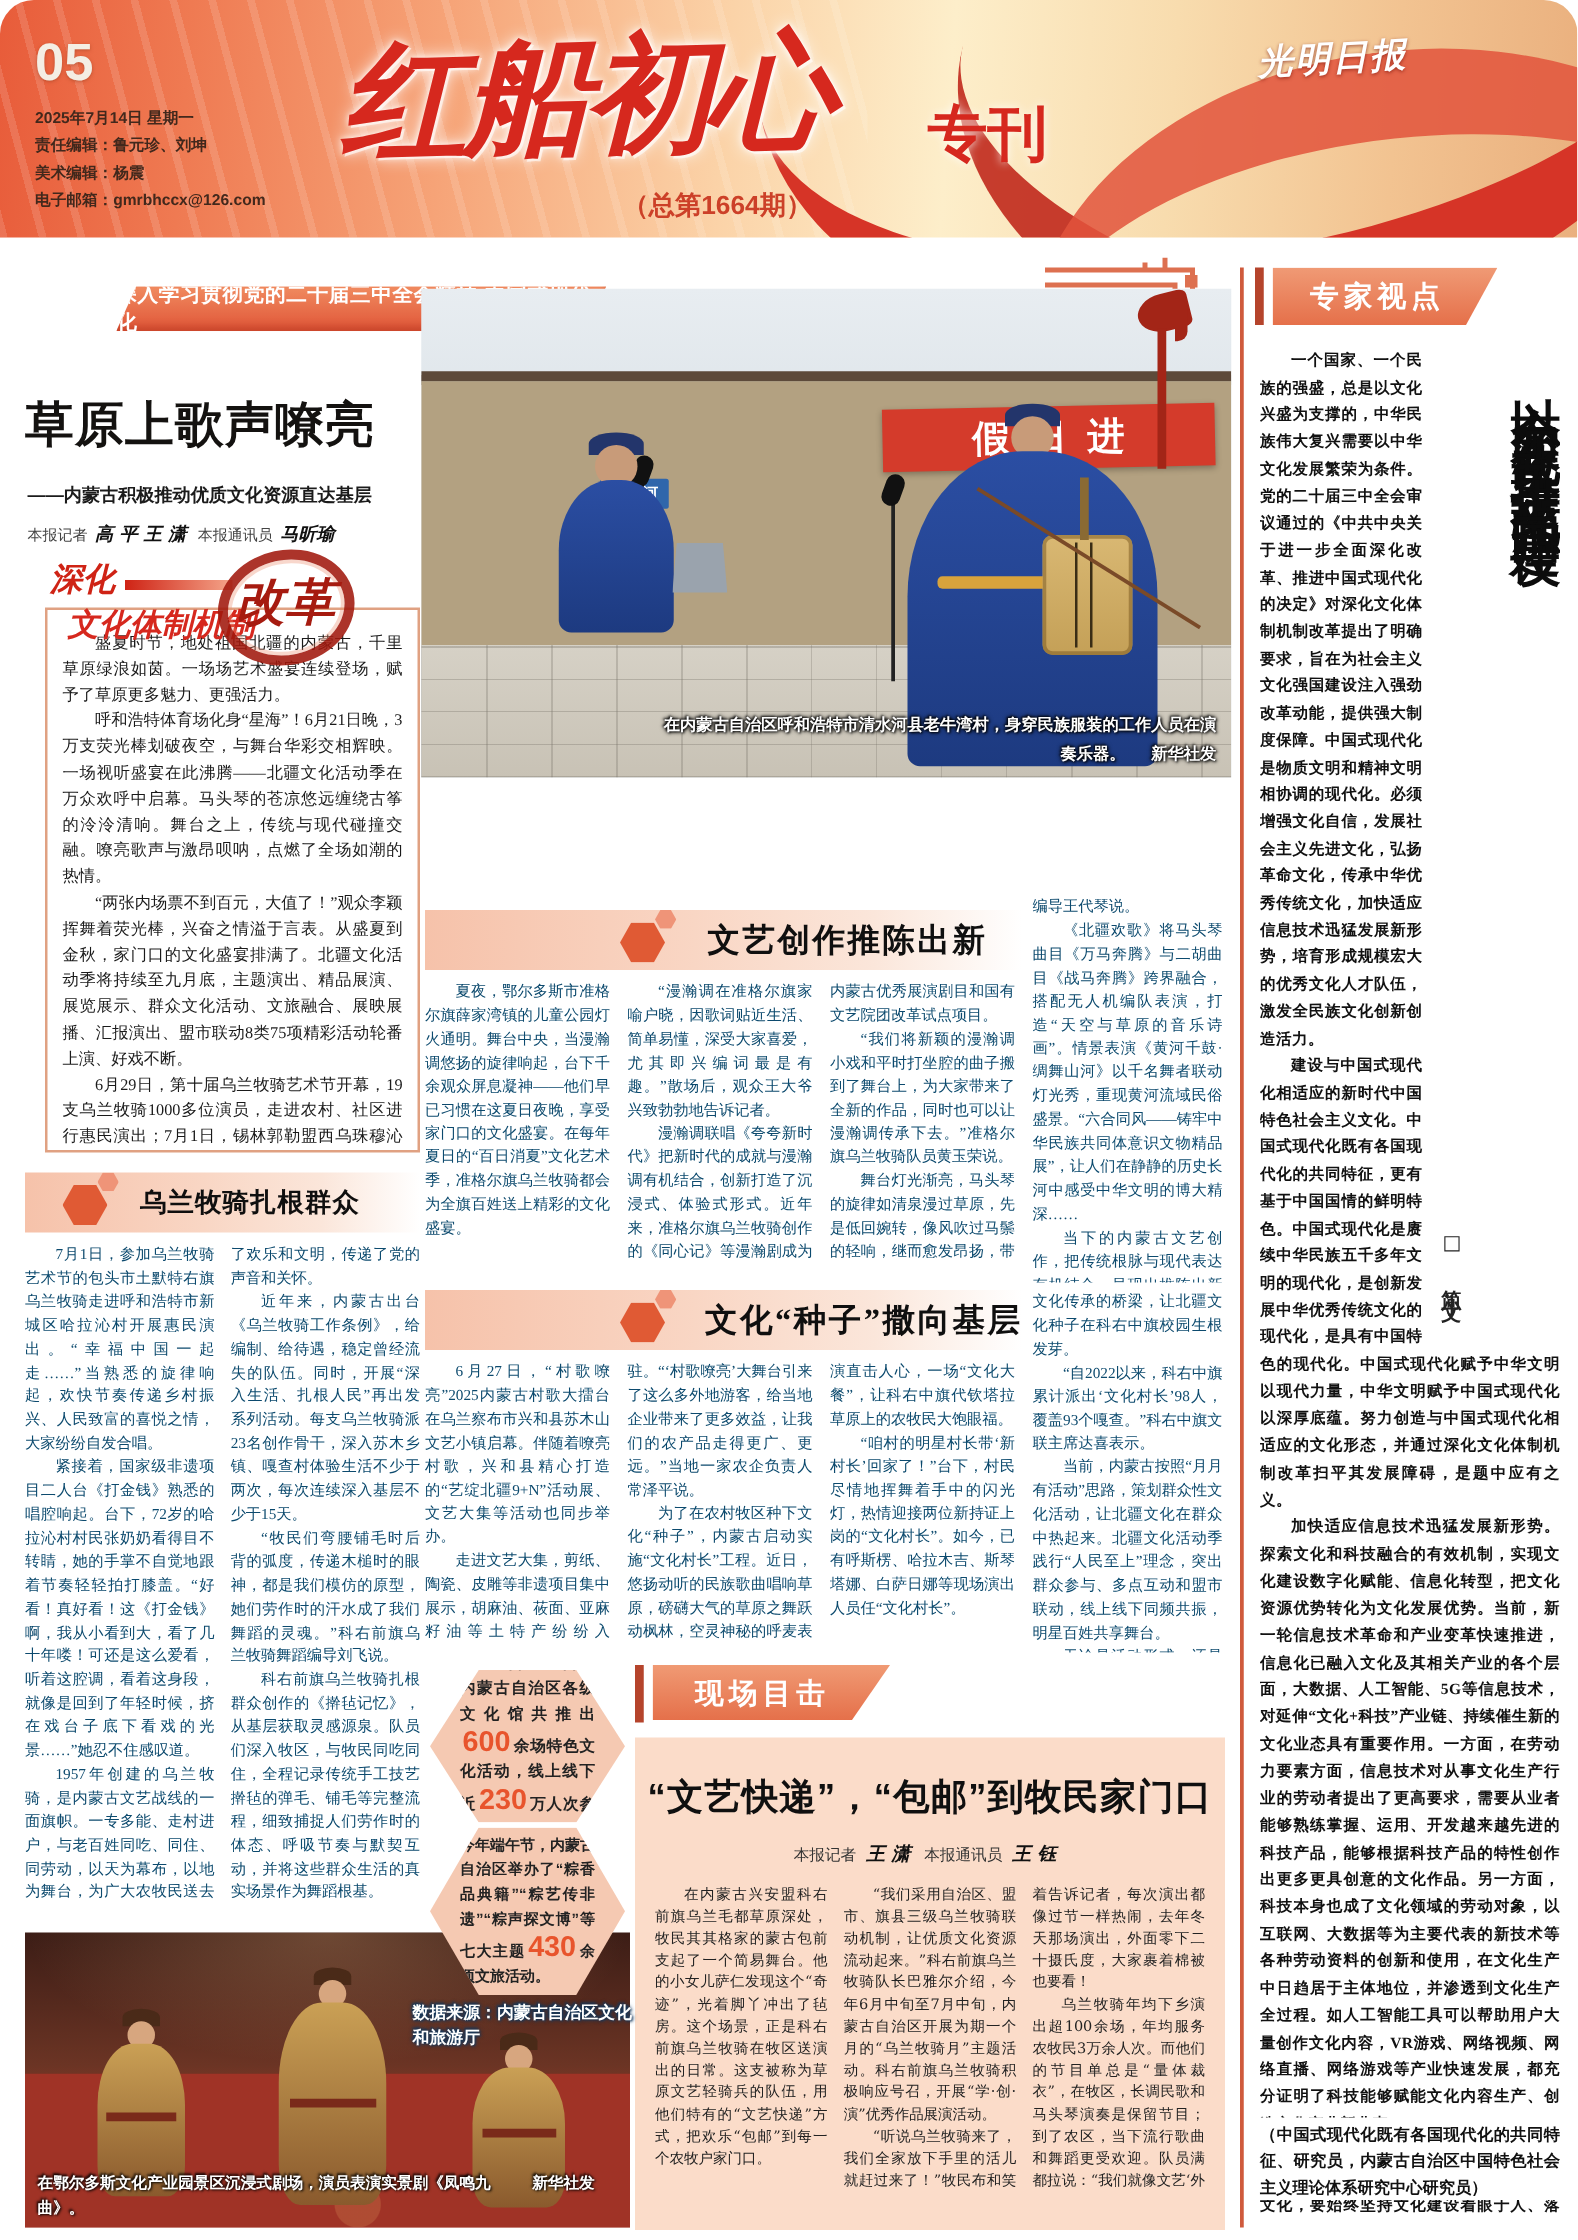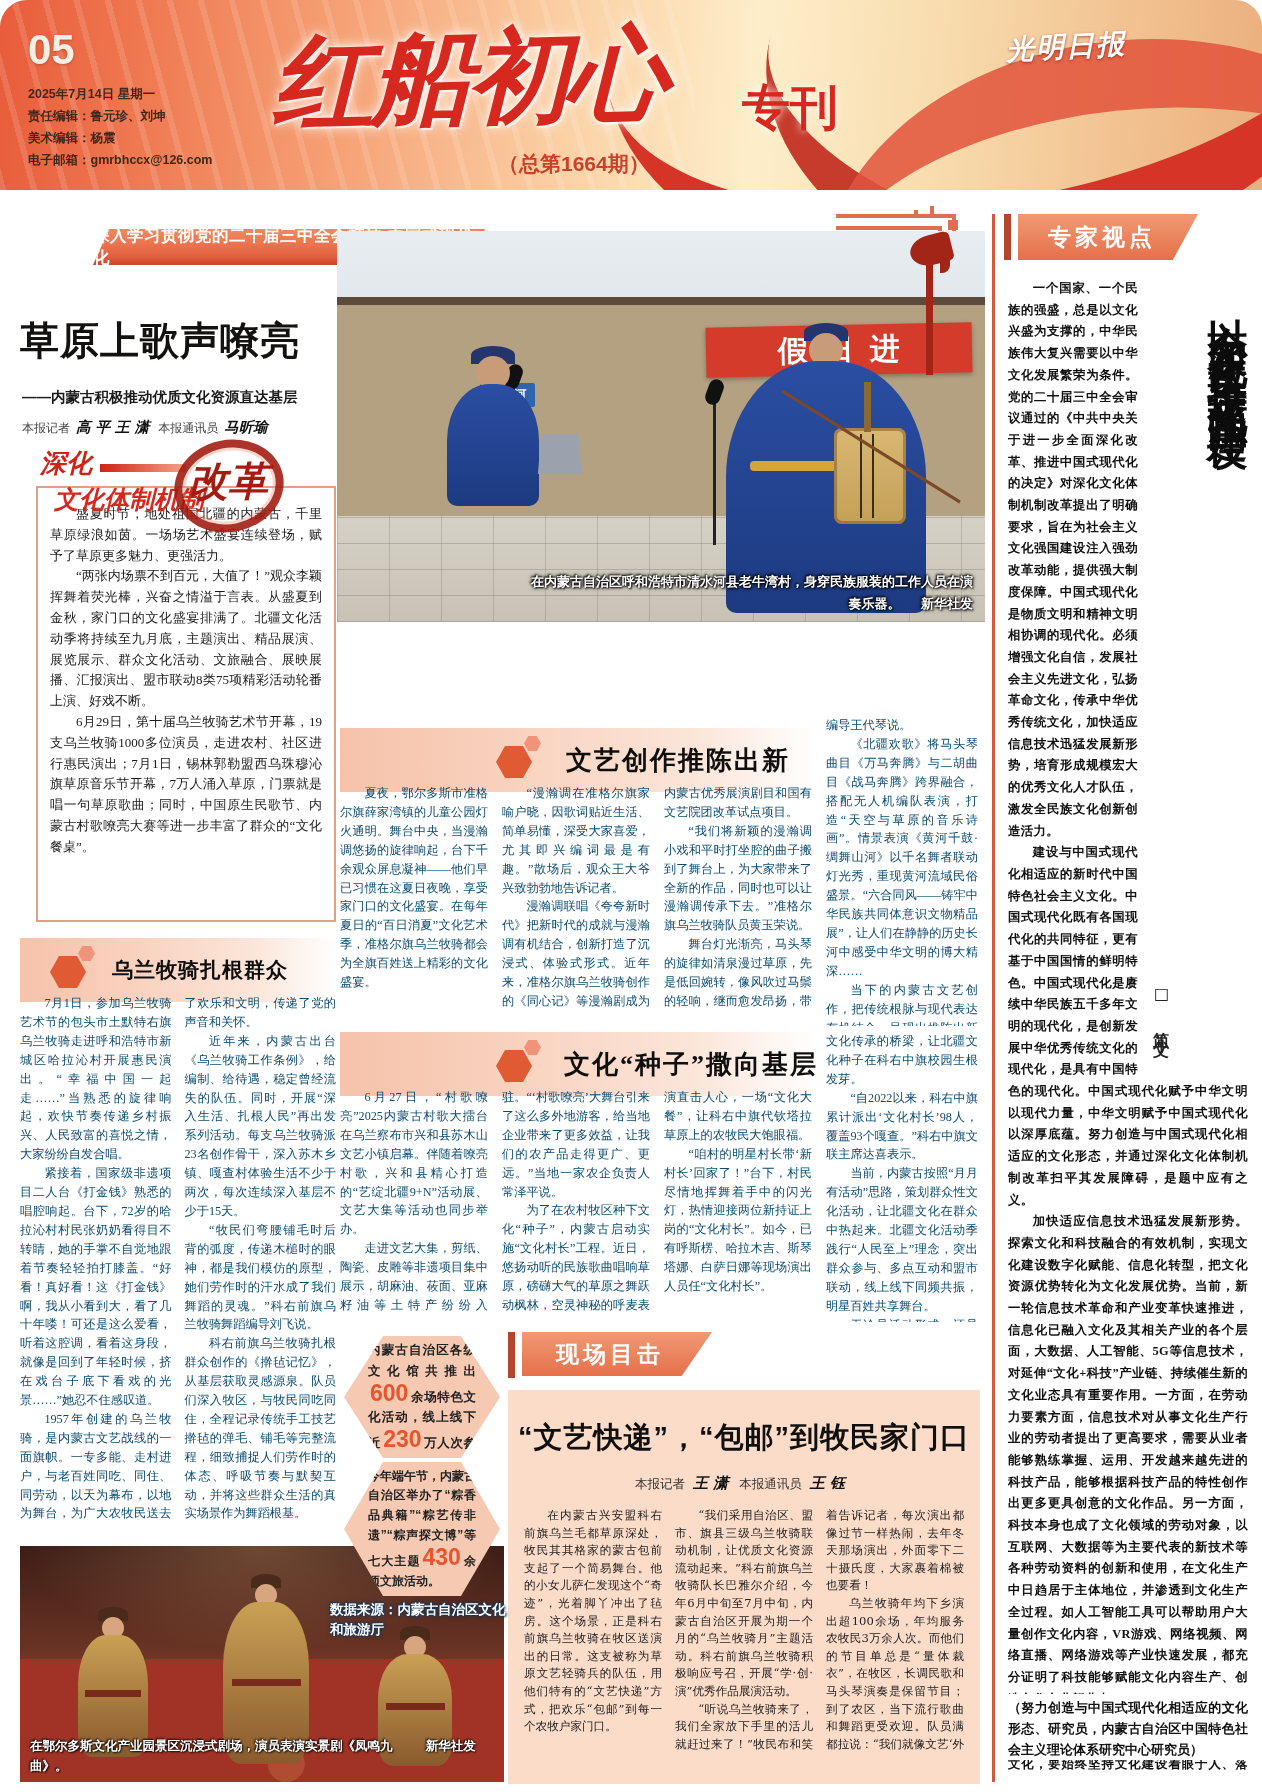--- a/index.html
+++ b/index.html
@@ -81,21 +81,21 @@
   .stool{position:absolute;width:44px;height:40px;background:#9aa3ad;clip-path:polygon(8% 0,92% 0,100% 100%,0 100%);}
   .horse{position:absolute;right:3%;top:1%;width:70px;height:140px;}
   .horse .pole{position:absolute;left:30px;top:28px;width:7px;height:112px;background:#a32517;}
   .horse .headp{position:absolute;left:14px;top:0;width:42px;height:30px;background:#a32517;border-radius:60% 20% 20% 60%;transform:rotate(-14deg);}
   .horse .mane{position:absolute;left:44px;top:4px;width:10px;height:34px;background:#a32517;border-radius:0 8px 8px 0;}
   .pm-caption{position:absolute;right:12px;bottom:8px;width:450px;text-align:right;color:#fff;
        font:700 13px/1.65 "DejaVu Serif",serif;text-shadow:1px 1px 2px #000,-1px -1px 2px #000,0 0 4px #000;}
   .pm-caption .credit{font-family:"Liberation Sans",sans-serif;margin-left:16px;}
 
   
-  .sec-hd{position:absolute;height:64px;display:flex;align-items:center;
+  .sec-hd{position:absolute;height:48px;display:flex;align-items:center;
        background:linear-gradient(90deg,#f6c2aa 0%,#f9d6c4 45%,#fbe6da 75%,rgba(251,230,218,0) 100%);}
   .hexes{position:relative;width:46px;height:36px;}
   .hex-big{position:absolute;left:0;top:4px;width:36px;height:32px;background:#e05a34;clip-path:polygon(25% 0,75% 0,100% 50%,75% 100%,25% 100%,0 50%);}
   .hex-sm{position:absolute;left:28px;top:-6px;width:17px;height:15px;background:#ef9478;clip-path:polygon(25% 0,75% 0,100% 50%,75% 100%,25% 100%,0 50%);}
   .sec-title{font:900 26px "Liberation Serif",serif;color:#0f0f0f;letter-spacing:2px;margin-left:24px;white-space:nowrap;}
   .sec-title.small{font-size:21px;letter-spacing:1px;margin-left:16px;}
 
   
   .coltext{position:absolute;font:12.2px/1.55 "Liberation Serif",serif;color:#0c4a6e;text-align:justify;overflow:hidden;column-fill:auto;}
   .cont p:first-child{text-indent:0;}
@@ -197,20 +197,21 @@
 
   <div class="badge">
     <div><span class="badge-l1">深化</span><span class="badge-bar"></span></div>
     <div class="badge-l2">文化体制机制</div>
     <div class="badge-ring"></div>
     <div class="badge-l3">改革</div>
   </div>
 
   <div class="lead-box">
       <p>盛夏时节，地处祖国北疆的内蒙古，千里草原绿浪如茵。一场场艺术盛宴连续登场，赋予了草原更多魅力、更强活力。</p>
+      <p>呼和浩特体育场化身“星海”！6月21日晚，3万支荧光棒划破夜空，与舞台华彩交相辉映。一场视听盛宴在此沸腾——北疆文化活动季在万众欢呼中启幕。马头琴的苍凉悠远缠绕古筝的泠泠清响。舞台之上，传统与现代碰撞交融。嘹亮歌声与激昂呗呐，点燃了全场如潮的热情。</p>
       <p>“两张内场票不到百元，大值了！”观众李颖挥舞着荧光棒，兴奋之情溢于言表。从盛夏到金秋，家门口的文化盛宴排满了。北疆文化活动季将持续至九月底，主题演出、精品展演、展览展示、群众文化活动、文旅融合、展映展播、汇报演出、盟市联动8类75项精彩活动轮番上演、好戏不断。</p>
       <p>6月29日，第十届乌兰牧骑艺术节开幕，19支乌兰牧骑1000多位演员，走进农村、社区进行惠民演出；7月1日，锡林郭勒盟西乌珠穆沁旗草原音乐节开幕，7万人涌入草原，门票就是唱一句草原歌曲；同时，中国原生民歌节、内蒙古村歌嘹亮大赛等进一步丰富了群众的“文化餐桌”。</p>
     </div>
 
   <div class="photo-main">
     <div class="pm-rail"></div>
     <div class="pm-wall"></div>
     <div class="pm-pave"></div>
     <div class="pm-banner">假日进</div>
     <div class="pm-sign">清水河</div>
@@ -363,15 +364,15 @@
       <div class="vtitle">以全面深化改革推进文化强国建设</div>
       <div class="vauthor">□ 简小文</div>
     </div>
     <div class="exp-paras">
         <p>一个国家、一个民族的强盛，总是以文化兴盛为支撑的，中华民族伟大复兴需要以中华文化发展繁荣为条件。党的二十届三中全会审议通过的《中共中央关于进一步全面深化改革、推进中国式现代化的决定》对深化文化体制机制改革提出了明确要求，旨在为社会主义文化强国建设注入强劲改革动能，提供强大制度保障。中国式现代化是物质文明和精神文明相协调的现代化。必须增强文化自信，发展社会主义先进文化，弘扬革命文化，传承中华优秀传统文化，加快适应信息技术迅猛发展新形势，培育形成规模宏大的优秀文化人才队伍，激发全民族文化创新创造活力。</p>
         <p>建设与中国式现代化相适应的新时代中国特色社会主义文化。中国式现代化既有各国现代化的共同特征，更有基于中国国情的鲜明特色。中国式现代化是赓续中华民族五千多年文明的现代化，是创新发展中华优秀传统文化的现代化，是具有中国特色的现代化。中国式现代化赋予中华文明以现代力量，中华文明赋予中国式现代化以深厚底蕴。努力创造与中国式现代化相适应的文化形态，并通过深化文化体制机制改革扫平其发展障碍，是题中应有之义。</p>
         <p>加快适应信息技术迅猛发展新形势。探索文化和科技融合的有效机制，实现文化建设数字化赋能、信息化转型，把文化资源优势转化为文化发展优势。当前，新一轮信息技术革命和产业变革快速推进，信息化已融入文化及其相关产业的各个层面，大数据、人工智能、5G等信息技术，对延伸“文化+科技”产业链、持续催生新的文化业态具有重要作用。一方面，在劳动力要素方面，信息技术对从事文化生产行业的劳动者提出了更高要求，需要从业者能够熟练掌握、运用、开发越来越先进的科技产品，能够根据科技产品的特性创作出更多更具创意的文化作品。另一方面，科技本身也成了文化领域的劳动对象，以互联网、大数据等为主要代表的新技术等各种劳动资料的创新和使用，在文化生产中日趋居于主体地位，并渗透到文化生产全过程。如人工智能工具可以帮助用户大量创作文化内容，VR游戏、网络视频、网络直播、网络游戏等产业快速发展，都充分证明了科技能够赋能文化内容生产、创造文化产业新业态。</p>
         <p>让文化改革发展成果更多更公平惠及全体人民。发展新时代中国特色社会主义文化，要始终坚持文化建设着眼于人、落脚于人。中华民族拥有五千多年的文明史，其中蕴含着丰富的精神财富。新时代中国特色社会主义文化建设，要在始终坚守马克思主义和中华优秀传统文化根脉的基础上，从中华优秀传统文化中挖掘思想精华，深入挖掘其中有代表性、有影响力、群众喜闻乐见的文艺作品、历史故事等内容，树立和突出各民族共享的中华文化符号和中华民族形象，不断满足人民日益增长的精神文化需求。要记录新时代、书写新时代、讴歌新时代，着力提升文化服务和文化产品供给能力，创作更多与社会主义核心价值观相一致、与新时代发展潮流相适应、与中国式现代化相匹配的书籍、影视剧、微电影、美术作品、舞台艺术等文化产品，持续发展壮大主流价值、主流舆论、主流文化，涵养全民族昂扬奋发的精神气质，巩固各民族共同奋斗的思想基础，使中国特色社会主义文化更具凝聚力、感召力和创造力。</p>
       </div>
   </div>
-  <div class="exp-footer">（努力创造与中国式现代化相适应的文化形态、研究员，内蒙古自治区中国特色社会主义理论体系研究中心研究员）</div>
+  <div class="exp-footer">（中国式现代化既有各国现代化的共同特征、研究员，内蒙古自治区中国特色社会主义理论体系研究中心研究员）</div>
 
 </div>
 
 </body></html>

